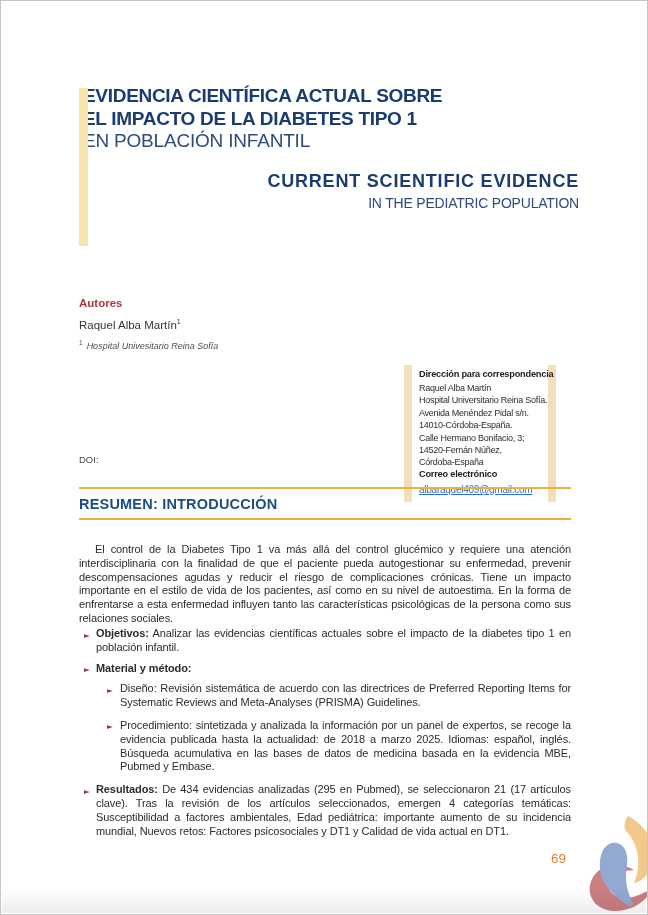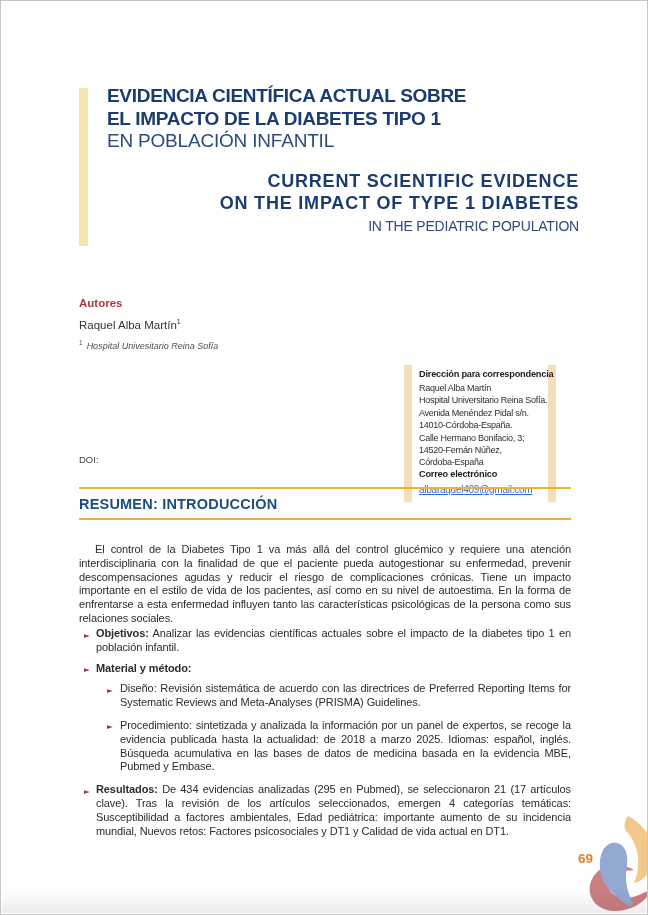--- a/index.html
+++ b/index.html
@@ -18,21 +18,21 @@
   }
   .page::after{
     content:"";position:absolute;left:1px;right:1px;bottom:1px;height:26px;
     background:linear-gradient(to bottom,rgba(0,0,0,0),rgba(0,0,0,0.07));
     pointer-events:none;
   }
 
   
   .title-block{position:absolute;left:78px;top:84px;width:500px;}
   .title-bar{position:absolute;left:0;top:3px;width:9px;height:158px;background:var(--bar-wheat);}
-  .title-text{margin-left:28px;}
+  .title-text{margin-left:4px;}
   .t-es-bold{font-size:19px;font-weight:bold;letter-spacing:-0.3px;line-height:22.5px;color:var(--title-blue);}
   .t-es-light{font-size:19px;font-weight:normal;letter-spacing:-0.2px;line-height:22.5px;color:var(--light-blue);}
   .t-en{margin-top:17px;text-align:right;}
   .t-en-bold{font-size:18px;font-weight:bold;letter-spacing:0.8px;line-height:22.5px;color:var(--title-blue);}
   .t-en-light{font-size:14px;font-weight:normal;letter-spacing:-0.2px;line-height:22.5px;color:var(--light-blue);}
 
   
   .authors{position:absolute;left:78px;top:296px;}
   .authors-heading{font-size:11.5px;font-weight:bold;color:var(--autores-red);}
   .author-name{margin-top:9px;font-size:11.5px;color:#33343a;}
@@ -66,37 +66,36 @@
   .bullets{position:absolute;left:78px;top:626px;width:492px;}
   .bullet{position:relative;margin-bottom:7px;font-size:11px;line-height:13.8px;color:var(--body-ink);text-align:justify;letter-spacing:-0.1px;}
   .bullet.level-1{padding-left:17px;}
   .bullet.level-1 .marker{position:absolute;left:5px;top:1.5px;}
   .bullet.level-2{margin-left:28px;padding-left:13px;margin-bottom:9px;}
   .bullet.level-2 .marker{position:absolute;left:0;top:1.5px;}
   .marker{font-family:"DejaVu Sans",sans-serif;font-size:7.5px;color:var(--bullet-red);}
   .b-label{font-weight:bold;}
 
   
-  .page-number{position:absolute;left:550px;top:850px;font-size:13.5px;font-weight:bold;color:var(--pagenum-orange);margin-left:27px;}
+  .page-number{position:absolute;left:550px;top:850px;font-size:13.5px;font-weight:normal;color:var(--pagenum-orange);}
   .logo{position:absolute;left:580px;top:810px;width:68px;height:104px;overflow:visible;}
 </style>
 </head>
 <body>
 
 <div class="page">
 
   <div class="title-block">
     <div class="title-bar"></div>
     <div class="title-text">
       <div class="t-es-bold">EVIDENCIA CIENTÍFICA ACTUAL SOBRE</div>
       <div class="t-es-bold">EL IMPACTO DE LA DIABETES TIPO 1</div>
       <div class="t-es-light">EN POBLACIÓN INFANTIL</div>
       <div class="t-en">
         <div class="t-en-bold">CURRENT SCIENTIFIC EVIDENCE</div>
-        <div class="t-en-bold">ON THE IMPACT OF TYPE 1 DIABETES</div>
         <div class="t-en-light">IN THE PEDIATRIC POPULATION</div>
       </div>
     </div>
   </div>
 
   <div class="authors">
     <div class="authors-heading">Autores</div>
     <div class="author-name"><span>Raquel Alba Martín</span><sup>1</sup></div>
   </div>
   <div class="affiliation"><sup>1</sup><span>Hospital Univesitario Reina Sofía</span></div>

